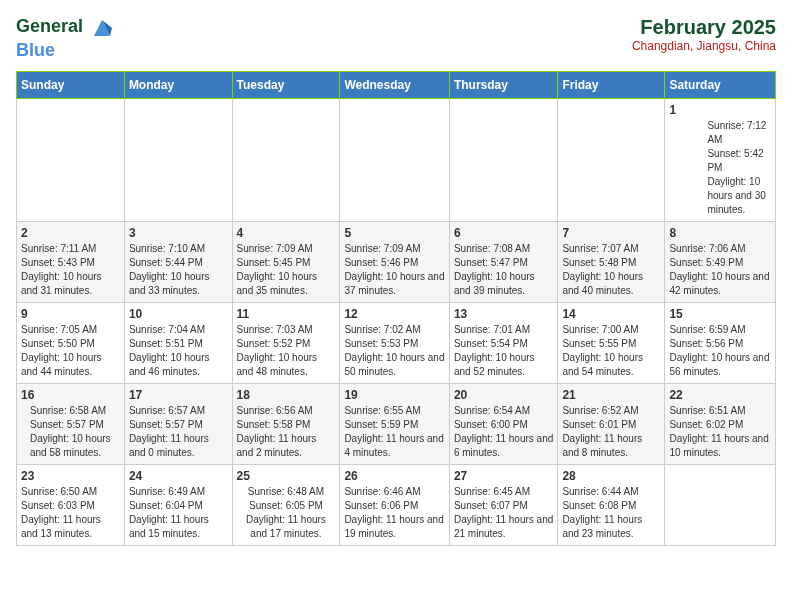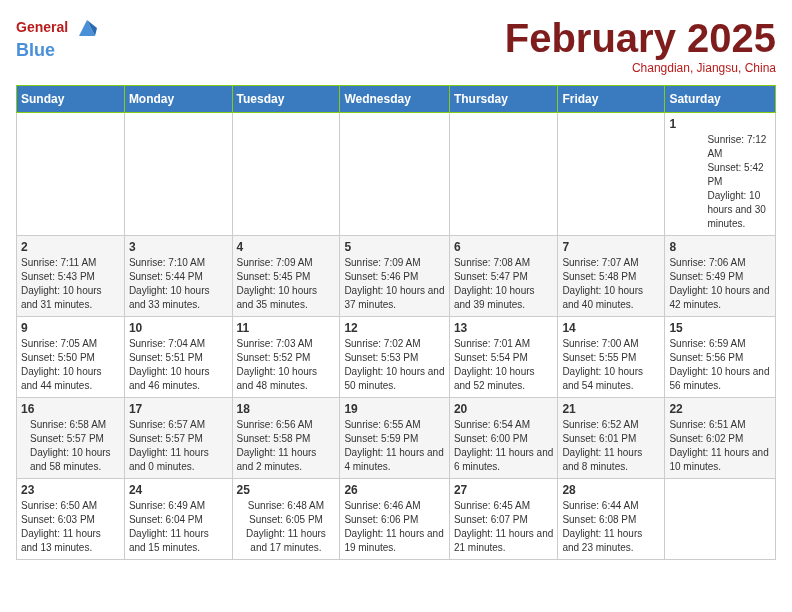--- a/index.html
+++ b/index.html
@@ -14,41 +14,41 @@
       display: flex;
       justify-content: space-between;
       align-items: flex-start;
       margin-bottom: 10px;
     }
     .logo {
       display: flex;
       align-items: center;
     }
     .logo-text-general {
-      font-size: 14px;
-      font-weight: bold;
-      color: #b91c1c;
+      font-size: 18px;
+      font-weight: bold;
+      color: #14532d;
     }
     .logo-text-blue {
       font-size: 18px;
       font-weight: bold;
       color: #4a90d9;
     }
     .logo-icon {
       width: 24px;
       height: 24px;
       margin-left: 2px;
     }
     .title-area {
       text-align: right;
     }
     .month-title {
-      font-size: 40px;
-      font-weight: bold;
-      color: #7f1d1d;
+      font-size: 20px;
+      font-weight: bold;
+      color: #14532d;
     }
     .location-title {
       font-size: 12px;
       color: #b91c1c;
     }
     table {
       width: 100%;
       border-collapse: collapse;
       font-size: 11px;
     }

